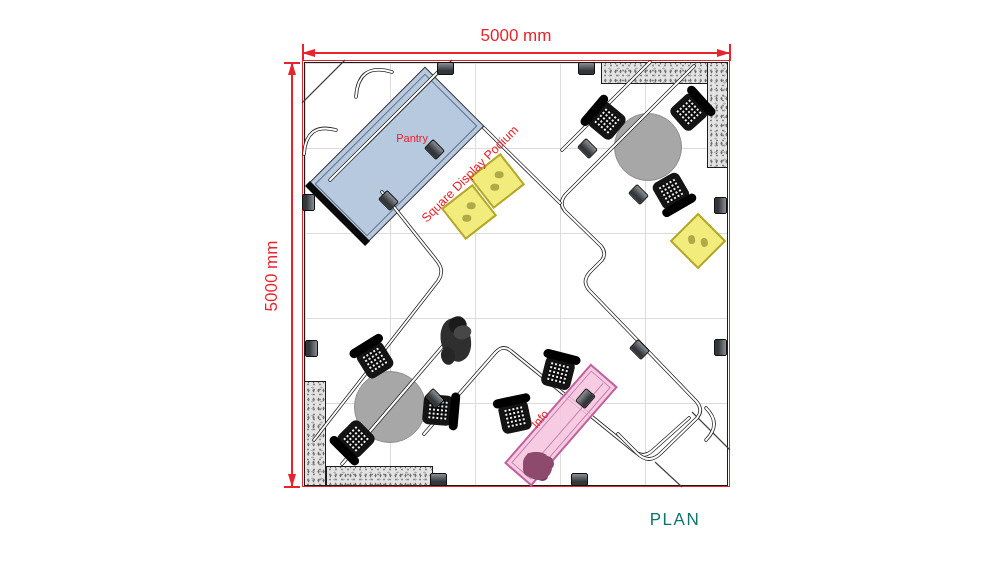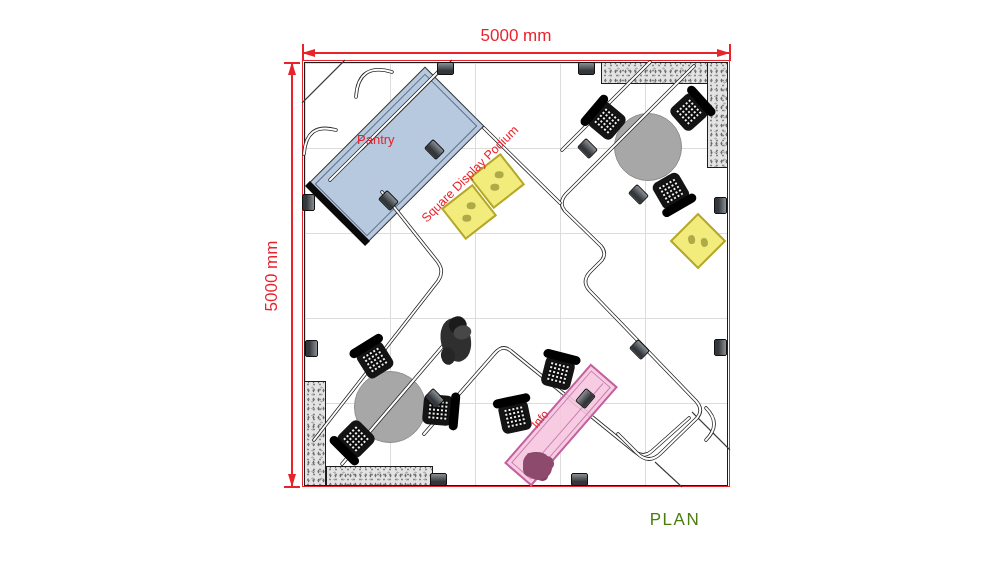--- a/index.html
+++ b/index.html
@@ -45,21 +45,21 @@
   #person{z-index:8;}
   
   #truss{left:0;top:0;z-index:5;pointer-events:none;}
   .t-out{fill:none;stroke:#2b2b2b;stroke-width:3.6;stroke-linejoin:round;stroke-linecap:round;}
   .t-in{fill:none;stroke:#ffffff;stroke-width:2;stroke-linejoin:round;stroke-linecap:round;}
   .tline{fill:none;stroke:#3c3c3c;stroke-width:1.1;}
   .dimline{background:#e8232b;z-index:9;}
   .arr{width:0;height:0;border-style:solid;z-index:9;}
   .dimtext{font-size:17px;color:#e8232b;z-index:9;white-space:nowrap;}
   .maplabel{color:#e8232b;z-index:9;white-space:nowrap;}
-  #plan-label{left:630px;top:510px;width:90px;text-align:center;font-size:17px;letter-spacing:1.5px;color:#4d7c0f;z-index:9;}
+  #plan-label{left:630px;top:510px;width:90px;text-align:center;font-size:17px;letter-spacing:1.5px;color:#0f766e;z-index:9;}
 </style>
 </head>
 <body>
 
 <div id="stage">
 
   <div class="abs" id="booth-red"></div>
   <div class="abs" id="booth-black"></div>
 
   <div class="abs wall" style="left:601px;top:62px;width:111px;height:22px"></div>
@@ -135,21 +135,21 @@
   <div class="abs sbox" style="left:430px;top:473px"></div>
   <div class="abs sbox" style="left:571px;top:473px"></div>
   <div class="abs sbox" style="left:426px;top:143px;transform:rotate(45deg)"></div>
   <div class="abs sbox" style="left:380px;top:194px;transform:rotate(45deg)"></div>
   <div class="abs sbox" style="left:579px;top:142px;transform:rotate(45deg)"></div>
   <div class="abs sbox" style="left:630px;top:188px;transform:rotate(45deg)"></div>
   <div class="abs sbox" style="left:631px;top:343px;transform:rotate(45deg)"></div>
   <div class="abs sbox" style="left:577px;top:392px;transform:rotate(-49deg)"></div>
   <div class="abs sbox" style="left:426px;top:392px;transform:rotate(45deg)"></div>
 
-  <div class="abs maplabel" style="left:357px;top:132px;width:80px;text-align:left;font-size:13px">Pantry</div>
+  <div class="abs maplabel" style="left:348px;top:132px;width:80px;text-align:right;font-size:11px">Pantry</div>
   <div class="abs maplabel" style="left:395px;top:167px;width:150px;text-align:center;font-size:12.5px;transform:rotate(-45deg)">Square Display Podium</div>
   <div class="abs maplabel" style="left:510px;top:413px;width:60px;text-align:center;font-size:11.5px;transform:rotate(-49deg)">Info</div>
 
   <div class="abs dimline" style="left:302px;top:52px;width:428px;height:1.5px"></div>
   <div class="abs dimline" style="left:302px;top:44px;width:1.5px;height:17px"></div>
   <div class="abs dimline" style="left:729px;top:44px;width:1.5px;height:17px"></div>
   <div class="abs arr" style="left:302px;top:48.5px;border-width:4px 13px 4px 0;border-color:transparent #e8232b transparent transparent"></div>
   <div class="abs arr" style="left:717px;top:48.5px;border-width:4px 0 4px 13px;border-color:transparent transparent transparent #e8232b"></div>
   <div class="abs dimtext" style="left:302px;top:26px;width:428px;text-align:center">5000 mm</div>
 

